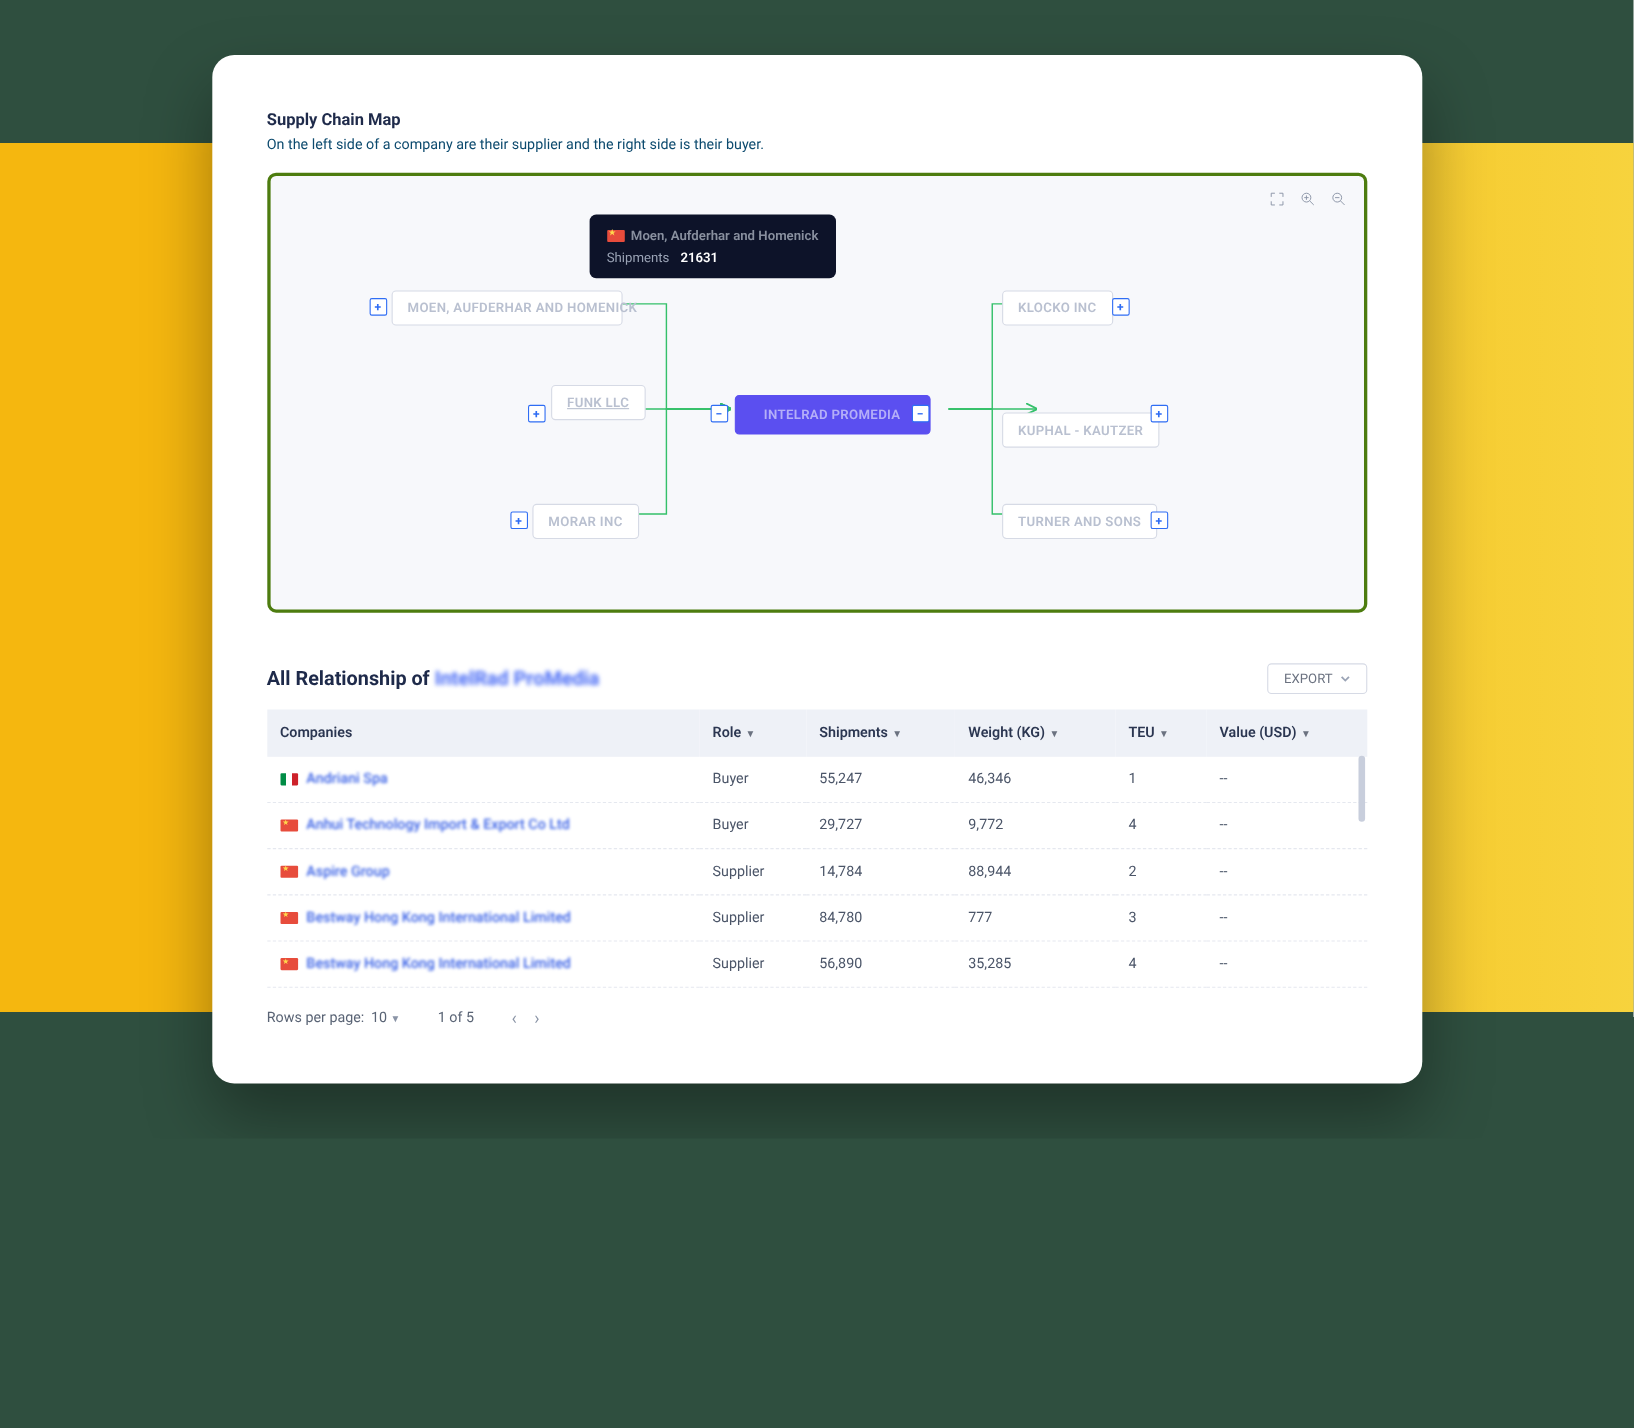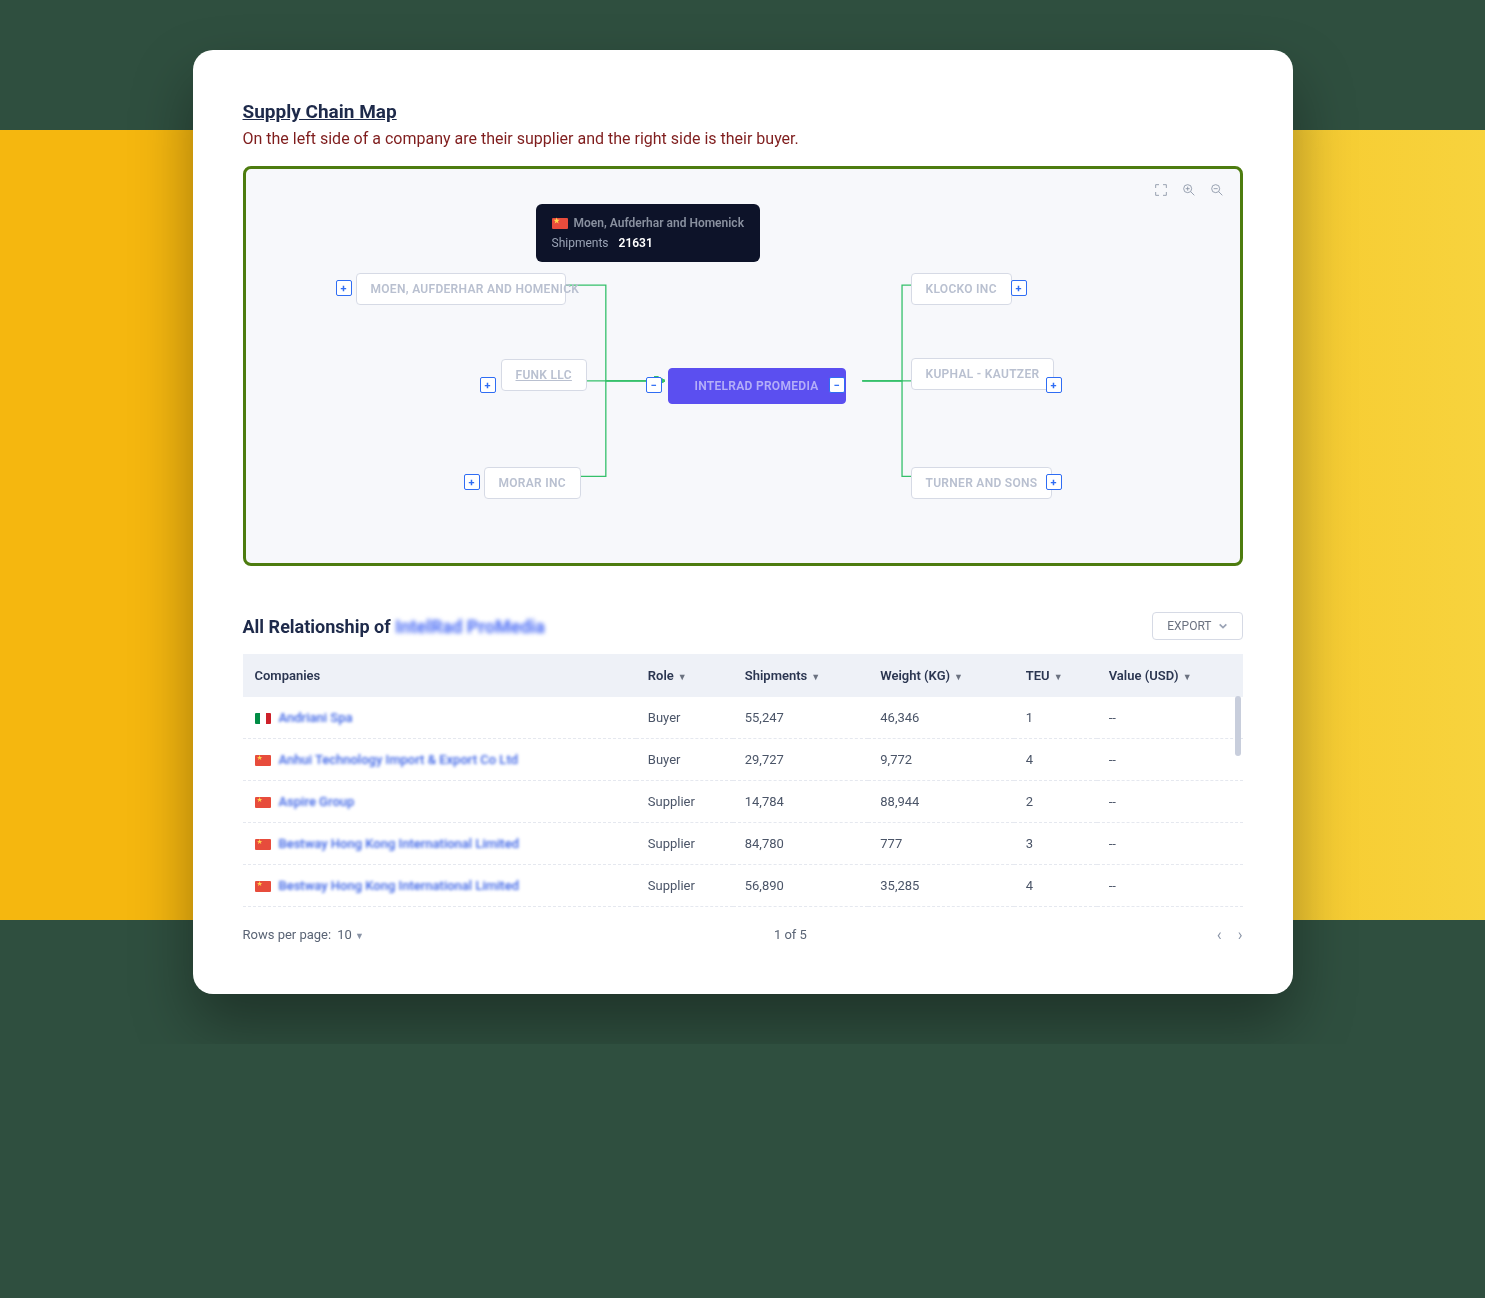--- a/index.html
+++ b/index.html
@@ -20,24 +20,24 @@
   .card {
     position: relative;
     z-index: 1;
     width: 1100px;
     background: #fff;
     border-radius: 20px;
     padding: 50px;
     box-shadow: 0 30px 60px rgba(0,0,0,.35);
   }
   .section-title {
-    font-size: 19px; font-weight: 700; color: #1e2a4a; margin-bottom: 6px; text-decoration: underline;
+    font-size: 15px; font-weight: 700; color: #1e2a4a; margin-bottom: 6px;
   }
   .section-sub {
-    font-size: 16px; color: #7f1d1d;
+    font-size: 13px; color: #0c4a6e;
   }
 
   
   .map-wrap {
     margin-top: 18px;
     border: 3px solid #4d7c0f;
     border-radius: 8px;
     background: #f7f8fb;
     position: relative;
     height: 400px;
@@ -124,21 +124,21 @@
   .flag-cn { background:#e74c3c; }
   .flag-cn::after { content:"★"; color:#ffd84d; font-size:7px; position:absolute; left:2px; top:-1px; }
   .flag-it { background: linear-gradient(to right,#008c45 33%,#fff 33% 66%,#cd212a 66%); }
   .co-name { color:#3a62e6; font-weight:500; filter: blur(1.5px); }
 
   .scrollbar-fake {
     position:absolute; right:2px; top: 680px; width:6px; height:60px; background:#c8cedc; border-radius:3px;
   }
 
   .pager {
-    display:flex; justify-content:space-between; align-items:center; gap:34px;
+    display:flex; justify-content:flex-start; align-items:center; gap:34px;
     margin-top: 18px; font-size: 13px; color:#5a6475;
   }
   .pager .sel { display:flex; align-items:center; gap:6px; }
   .pager .sel .caret { font-size:9px; color:#8a94a6; }
   .pager .nav { display:flex; gap:16px; }
   .pager .nav span { cursor:pointer; color:#8a94a6; font-size:16px; }
 </style>
 </head>
 <body>
 
@@ -203,21 +203,21 @@
     <div class="node" style="left:238px; top:298px;">MORAR INC</div>
     <span class="expander" style="left:218px; top:305px;">+</span>
 
     <span class="expander" style="left:400px; top:208px;">−</span>
     <div class="node center" style="left:422px; top:199px; width:178px; text-align:center;">INTELRAD PROMEDIA</div>
     <span class="expander" style="left:583px; top:208px;">−</span>
 
     <div class="node" style="left:665px; top:104px;">KLOCKO INC</div>
     <span class="expander" style="left:765px; top:111px;">+</span>
 
-    <div class="node" style="left:665px; top:189px;">KUPHAL - KAUTZER</div>
+    <div class="node" style="left:665px; top:215px;">KUPHAL - KAUTZER</div>
     <span class="expander" style="left:800px; top:208px;">+</span>
 
     <div class="node" style="left:665px; top:298px;">TURNER AND SONS</div>
     <span class="expander" style="left:800px; top:305px;">+</span>
   </div>
 
   <div class="rel-header">
     <div class="rel-title">
       <span>All Relationship of </span><span class="blurred">IntelRad ProMedia</span>
     </div>

